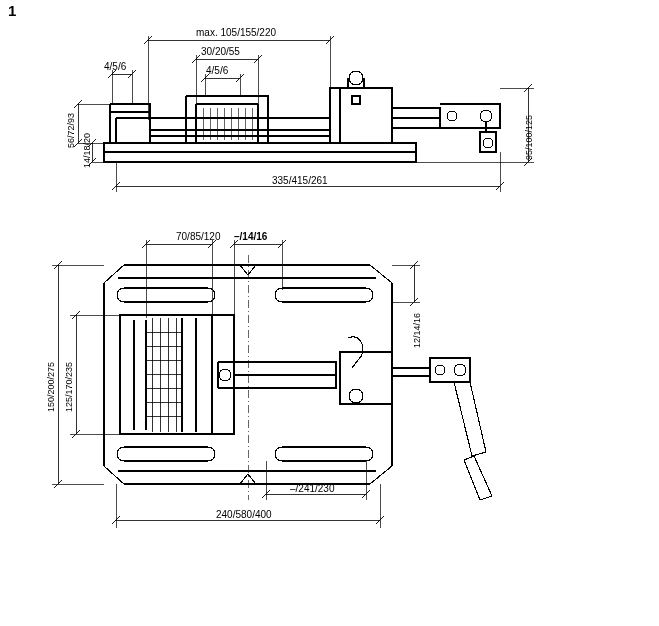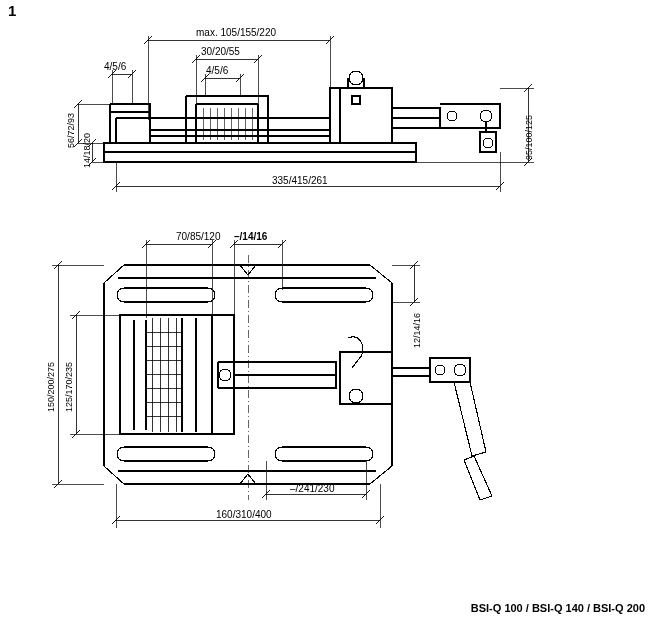--- a/index.html
+++ b/index.html
@@ -282,17 +282,16 @@
   <div class="vlbl" style="left:82px;top:168px;">14/18/20</div>
   <div class="vlbl" style="left:524px;top:160px;">95/100/125</div>
   <div class="lbl" style="left:272px;top:176px;">335/415/261</div>
 
   <div class="lbl" style="left:148px;top:232px;margin-left:28px;">70/85/120</div>
   <div class="lbl" style="left:234px;top:232px;font-weight:bold;">–/14/16</div>
   <div class="vlbl" style="left:412px;top:348px;">12/14/16</div>
   <div class="vlbl" style="left:46px;top:412px;">150/200/275</div>
   <div class="vlbl" style="left:64px;top:412px;">125/170/235</div>
   <div class="lbl" style="left:290px;top:484px;">–/241/230</div>
-  <div class="lbl" style="left:216px;top:510px;">160/310/400</div>
-
-  <div class="foot">BSI-Q 100 / BSI-Q 140 / BSI-Q 200</div>
+  <div class="lbl" style="left:216px;top:510px;">240/580/400</div>
+
 
 </div>
 
 </body></html>

